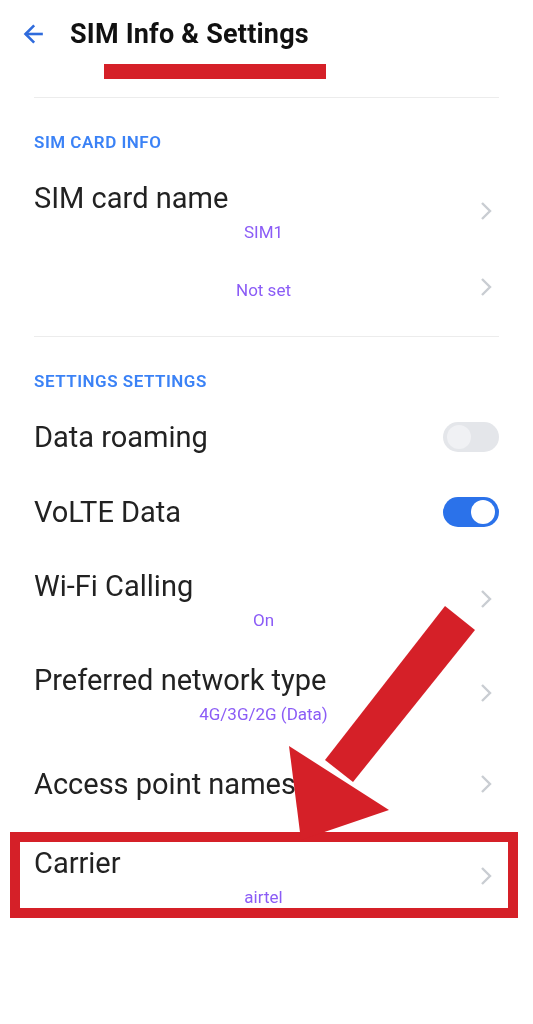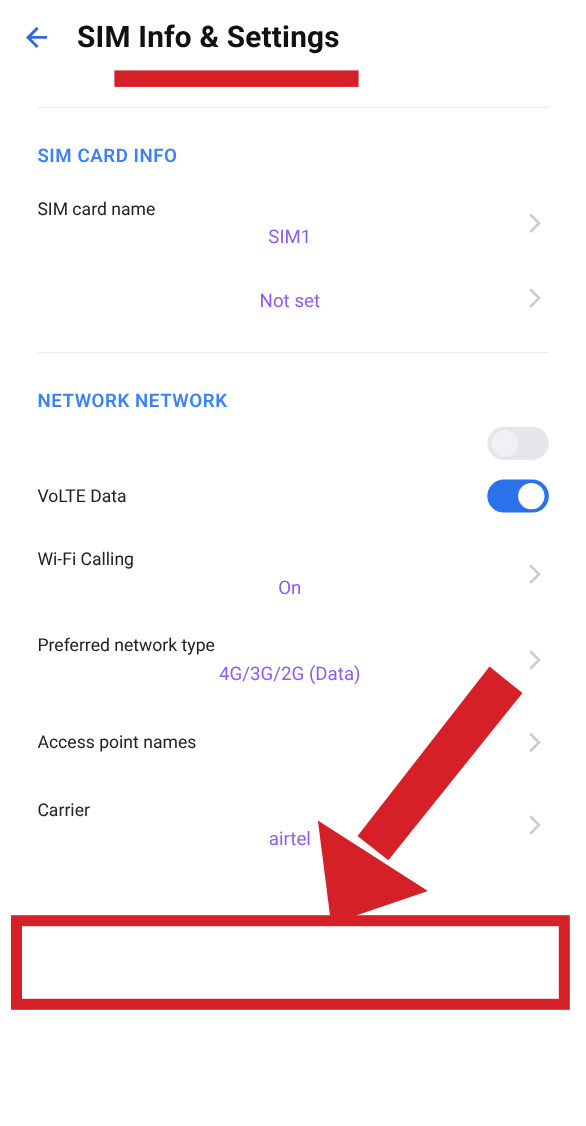--- a/index.html
+++ b/index.html
@@ -53,21 +53,21 @@
     letter-spacing: .5px;
     color: #3b82f6;
     padding: 34px 34px 12px 34px;
   }
 
   .row {
     position: relative;
     padding: 16px 40px 16px 34px;
   }
   .row-title {
-    font-size: 16px;
+    font-size: 29px;
     color: #222;
     line-height: 1.25;
   }
   .row-sub {
     margin-top: 6px;
     font-size: 17px;
     color: #8b5cf6;
     text-align: center;
   }
 
@@ -159,23 +159,24 @@
   <div class="row-sub">Not set</div>
   <div class="chevron">
     <svg viewBox="0 0 12 20" width="12" height="20">
         <path d="M2 2 L10 10 L2 18"></path>
       </svg>
   </div>
 </div>
 
 <div class="divider-mid"></div>
 
-<div class="section-header">NETWORK NETWORK</div>
-
-<div class="row">
+<div class="section-header">SETTINGS SETTINGS</div>
+
+<div class="row">
+  <div class="row-title">Data roaming</div>
   <div class="switch off">
     <div class="knob"></div>
   </div>
 </div>
 
 <div class="row" style="padding-top:22px;padding-bottom:22px;">
   <div class="row-title">VoLTE Data</div>
   <div class="switch on">
     <div class="knob"></div>
   </div>

